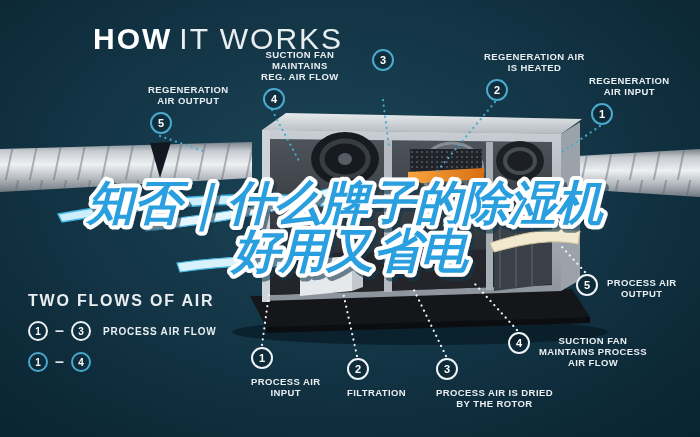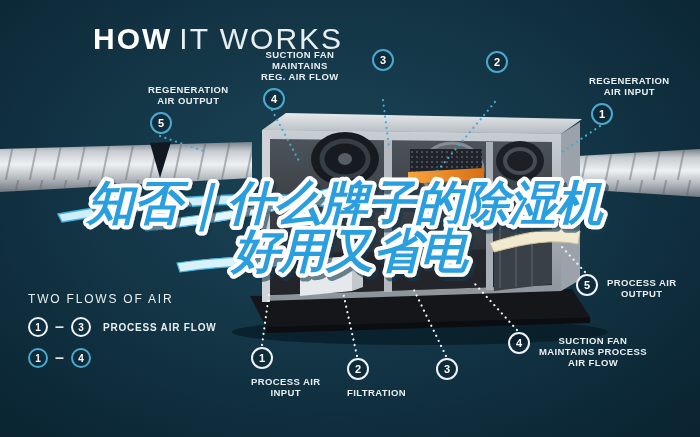--- a/index.html
+++ b/index.html
@@ -15,21 +15,21 @@
   .clabel{font-size:9.5px;font-weight:bold;letter-spacing:.4px;line-height:11px;white-space:pre-line;}
   .cnum{width:22px;height:22px;border-radius:50%;border:2px solid #4aa9cf;box-sizing:border-box;
     display:flex;align-items:center;justify-content:center;font-size:11px;font-weight:bold;color:#ffffff;
     background:rgba(9,28,40,.35);flex:0 0 auto;}
   .process .cnum{border-color:#eef3f6;}
   .regen .clabel{margin-bottom:6px;}
   .regen .cnum{margin-left:2px;}
   .pcol .clabel{margin-top:7px;}
   .row .clabel{margin-left:9px;margin-top:3px;}
   .legend{position:absolute;left:28px;top:292px;color:#e9eef1;}
-  .legend-heading{font-size:12px;font-weight:normal;letter-spacing:1.8px;white-space:nowrap;}
+  .legend-heading{font-size:16px;font-weight:bold;letter-spacing:1.8px;white-space:nowrap;}
   .legend-row{display:flex;align-items:center;margin-top:11px;}
   .lnum{width:20px;height:20px;border-radius:50%;border:2px solid #eef3f6;box-sizing:border-box;
     display:flex;align-items:center;justify-content:center;font-size:10px;font-weight:bold;color:#fff;}
   .legend-row.regen-row .lnum{border-color:#4aa9cf;}
   .ldash{margin:0 7px;color:#dfe7ec;font-weight:bold;}
   .llabel{margin-left:12px;font-size:10px;font-weight:bold;letter-spacing:.8px;white-space:nowrap;}
 </style>
 </head>
 <body>
 
@@ -144,39 +144,43 @@
   <div class="callout regen" style="left:261px;top:49px">
     <div class="clabel">SUCTION FAN
 MAINTAINS
 REG. AIR FLOW</div>
     <div class="cnum">4</div>
   </div>
   <div class="callout regen" style="left:370px;top:49px">
     <div class="cnum">3</div>
   </div>
   <div class="callout regen" style="left:484px;top:51px">
+    <div class="clabel">REGENERATION AIR
+IS HEATED</div>
     <div class="cnum">2</div>
   </div>
   <div class="callout regen" style="left:589px;top:75px">
     <div class="clabel">REGENERATION
 AIR INPUT</div>
     <div class="cnum">1</div>
   </div>
 
   <div class="callout process pcol" style="left:251px;top:347px">
     <div class="cnum">1</div>
     <div class="clabel">PROCESS AIR
 INPUT</div>
   </div>
   <div class="callout process pcol" style="left:347px;top:358px">
     <div class="cnum">2</div>
     <div class="clabel">FILTRATION</div>
   </div>
   <div class="callout process pcol" style="left:436px;top:358px">
     <div class="cnum">3</div>
+    <div class="clabel">PROCESS AIR IS DRIED
+BY THE ROTOR</div>
   </div>
   <div class="callout process row" style="left:508px;top:332px">
     <div class="cnum">4</div>
     <div class="clabel">SUCTION FAN
 MAINTAINS PROCESS
 AIR FLOW</div>
   </div>
   <div class="callout process row" style="left:576px;top:274px">
     <div class="cnum">5</div>
     <div class="clabel">PROCESS AIR

